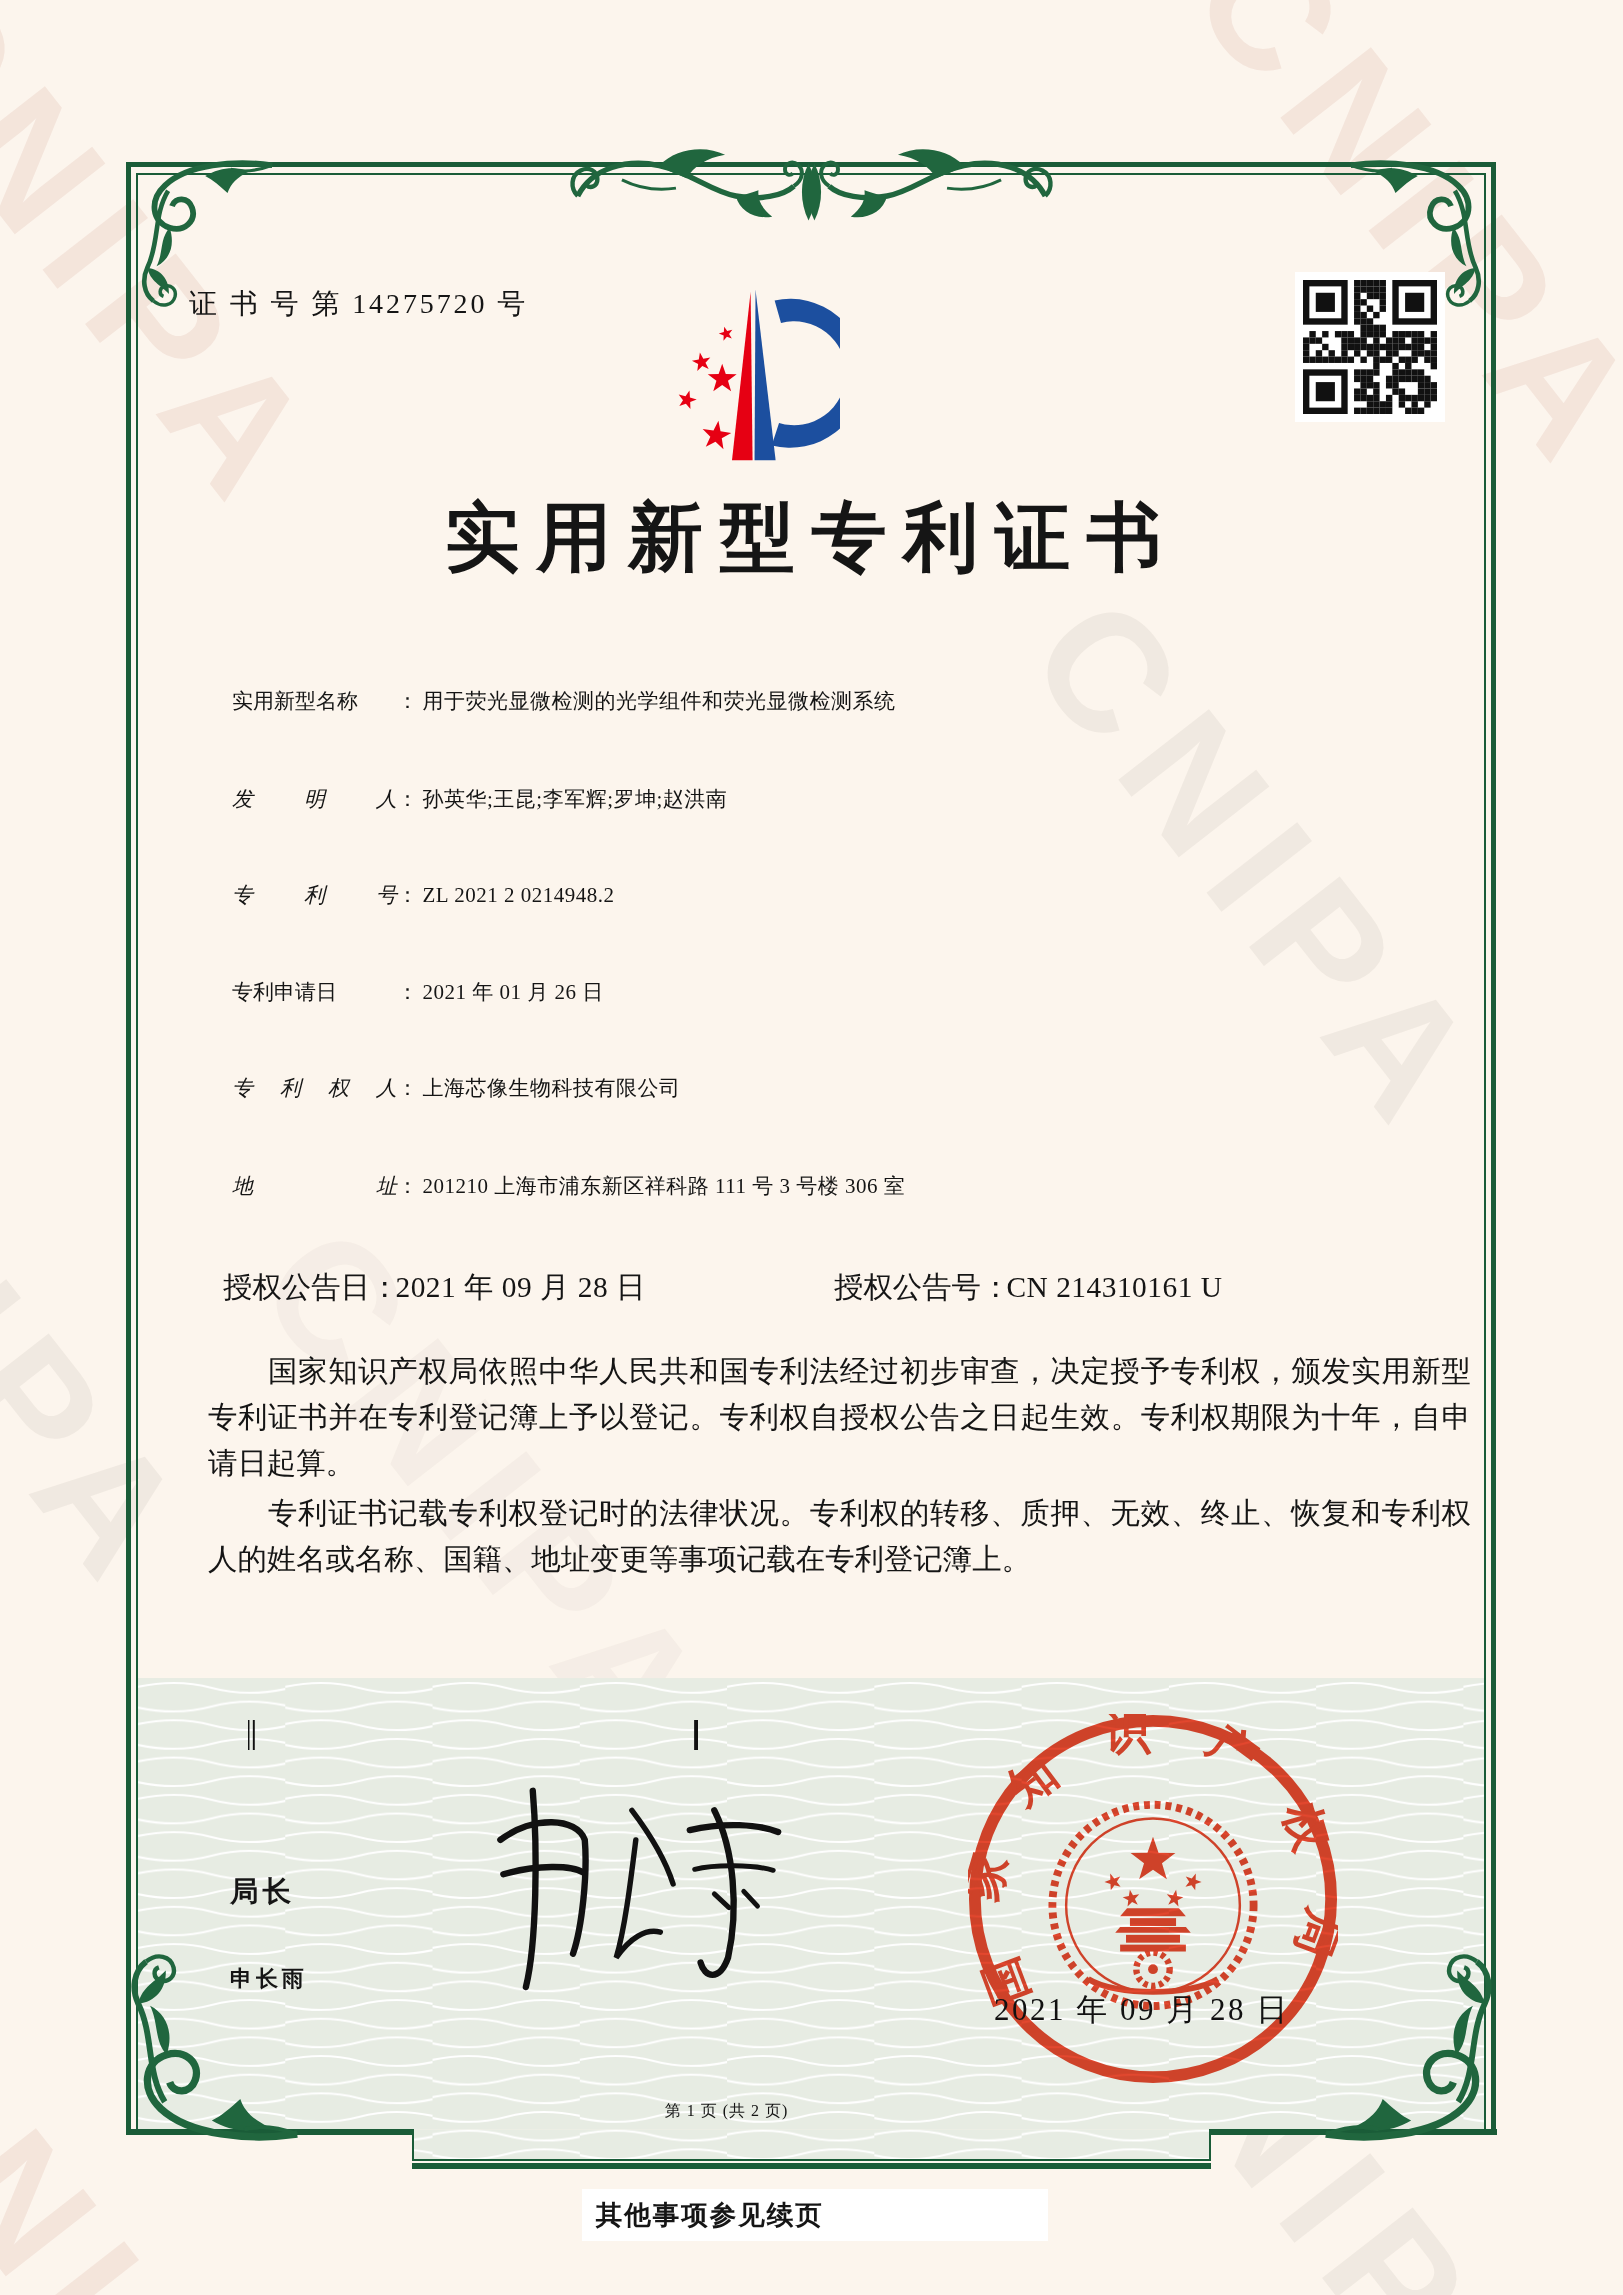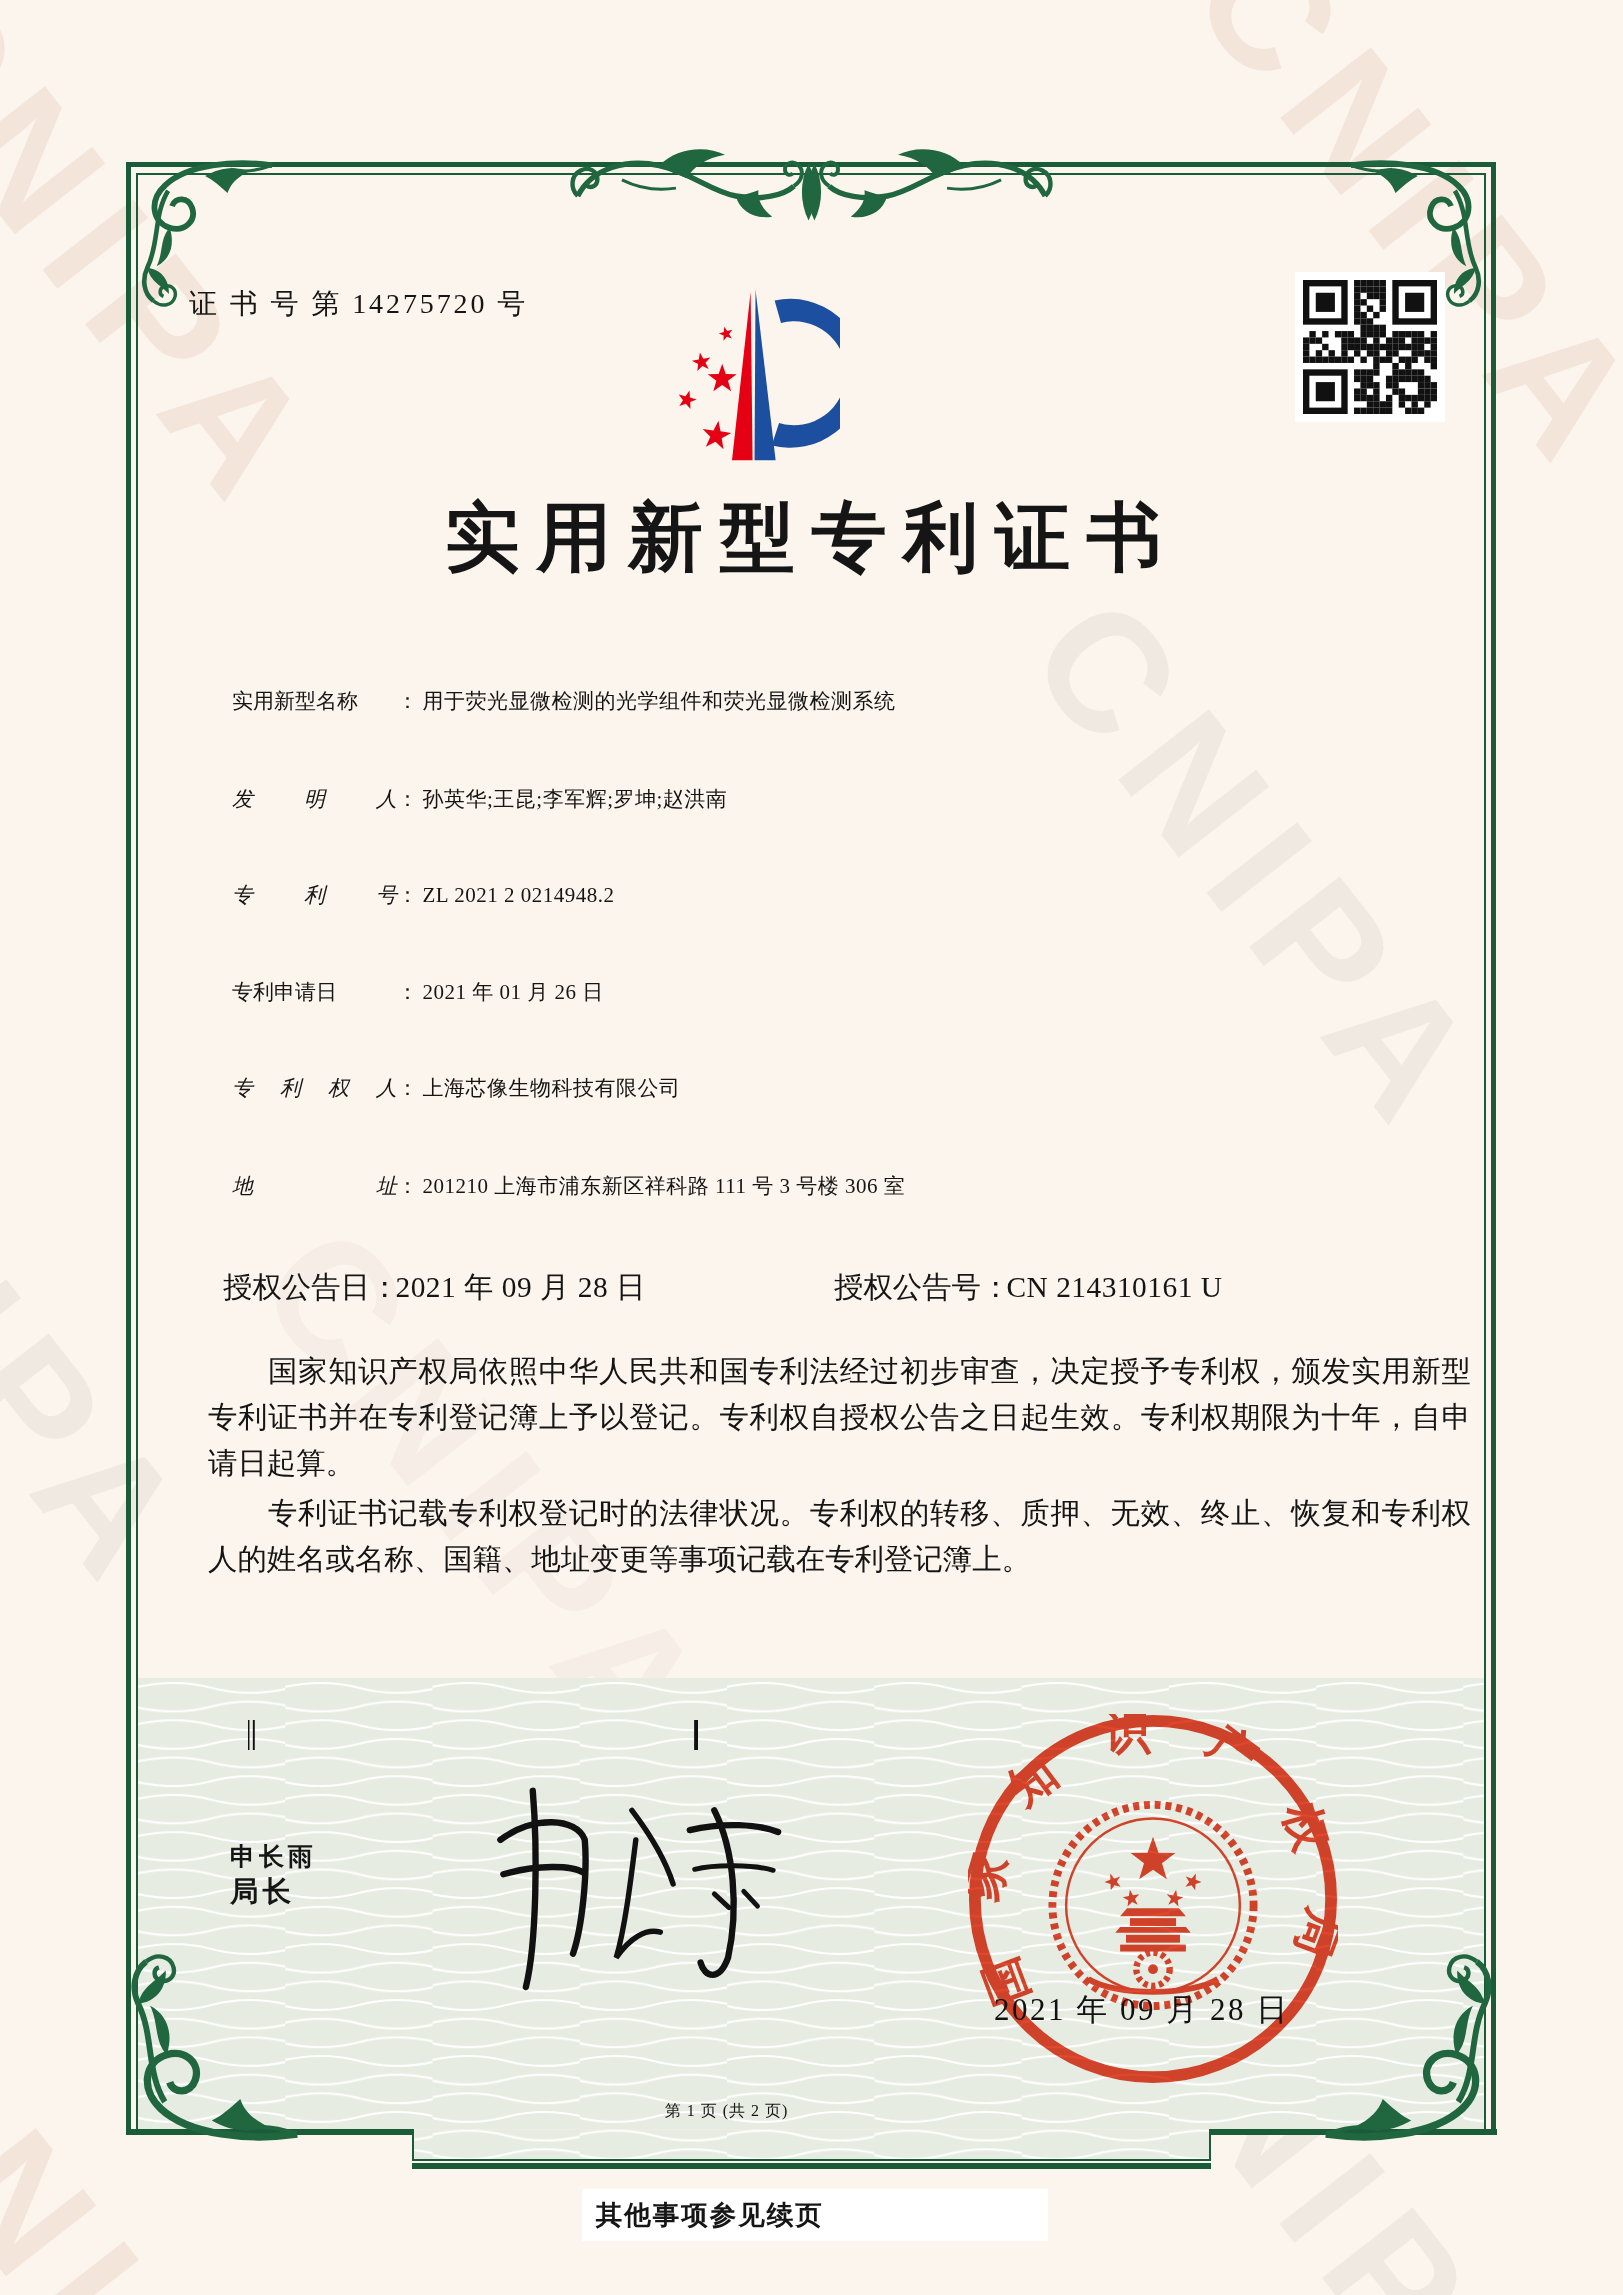--- a/index.html
+++ b/index.html
@@ -49,21 +49,21 @@
 
   
   #paras{position:absolute;left:204px;top:1344px;width:1271px;font-size:29.4px;line-height:46px;
       text-align:justify;z-index:5;}
   #paras p{margin:4px;text-indent:60px;}
 
   
   #barcode{position:absolute;left:245px;top:1720px;z-index:5;}
   #sig-title{position:absolute;left:230px;top:1873px;font-size:28.5px;font-weight:bold;z-index:5;
       font-family:"Liberation Sans","DejaVu Sans",sans-serif;letter-spacing:3.9px;}
-  #sig-name{position:absolute;left:230px;top:1840px;font-size:25px;font-weight:bold;z-index:5;
+  #sig-name{position:absolute;left:230px;top:1964px;font-size:22px;font-weight:bold;z-index:5;
       font-family:Liberation Sans, sans-serif;letter-spacing:3.9px;}
   #signature{position:absolute;left:459px;top:1781px;z-index:6;}
   #seal{position:absolute;left:968px;top:1714px;z-index:6;mix-blend-mode:multiply;}
   #seal-date{position:absolute;left:994px;top:1989px;font-size:31px;letter-spacing:2.5px;color:#111;z-index:7;}
   #page-info{position:absolute;left:584px;top:2101px;width:285px;text-align:center;font-size:16px;
       letter-spacing:1px;z-index:5;}
 
   
   #note-strip{position:absolute;left:582px;top:2189px;width:466px;height:52px;background:#fff;z-index:5;padding-left:20px;}
   #note-text{position:absolute;left:13.7px;top:7.9px;font-size:26.5px;letter-spacing:2px;font-weight:bold;}

